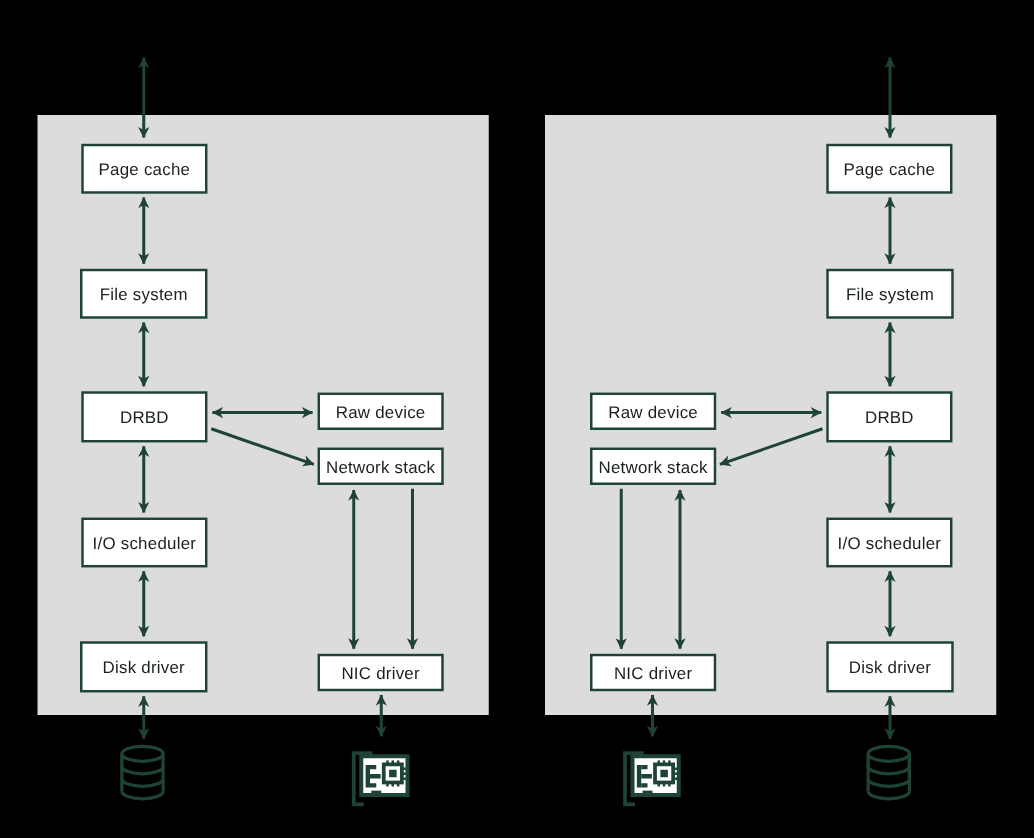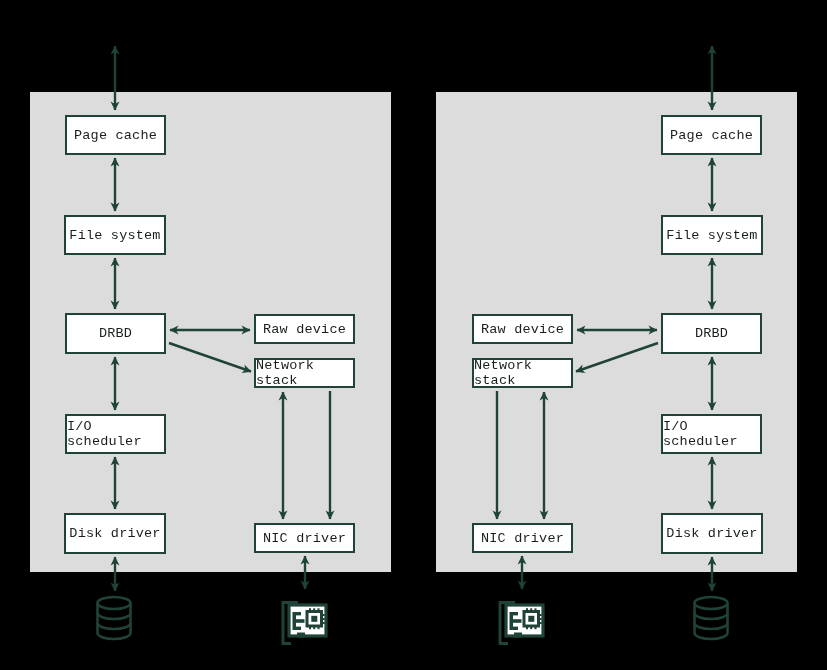--- a/index.html
+++ b/index.html
@@ -1,21 +1,21 @@
 <!DOCTYPE html>
 <html style="--background: #000000; --panel: #dcdcdc; --box-fill: #ffffff; --box-border: #1f4239; --arrow: #1f4239; --text: #191f1d;"><head>
 <meta charset="utf-8">
 <style>
   :root{
     --background:#000000; --panel:#dcdcdc; --box-fill:#ffffff;
     --box-border:#1f4239; --arrow:#1f4239; --text:#191f1d;
   }
   html,body{margin:0;padding:0;background:var(--background);}
   .stage{position:relative;width:827px;height:670px;background:var(--background);
-         font-family:Liberation Mono, monospace;overflow:hidden;}
+         font-family:Liberation Sans, sans-serif;overflow:hidden;}
   .panel{position:absolute;top:92px;width:361px;height:480px;background:var(--panel);}
   .panel.left{left:30px;} .panel.right{left:436px;}
   .overlay{position:absolute;left:0;top:0;width:827px;height:670px;pointer-events:none;}
   .arrow{stroke:var(--arrow);stroke-width:2.4;fill:none;}
   .icon-stroke{stroke:var(--arrow);fill:none;}
   .icon-fill{fill:var(--arrow);stroke:none;}
   .icon-card{fill:var(--box-fill);stroke:var(--arrow);}
   .head-path{fill:var(--arrow);stroke:none;}
   .box{position:absolute;box-sizing:border-box;background:var(--box-fill);
        border:2px solid var(--box-border);display:flex;align-items:center;

